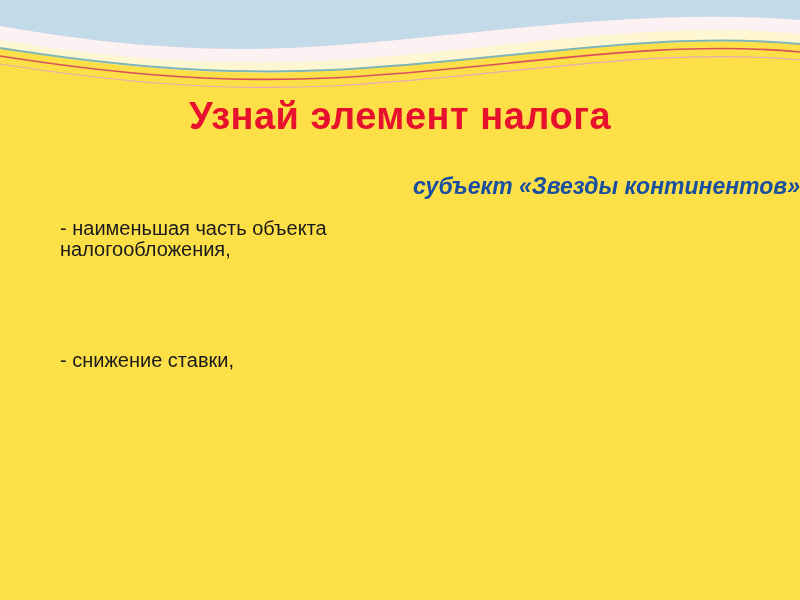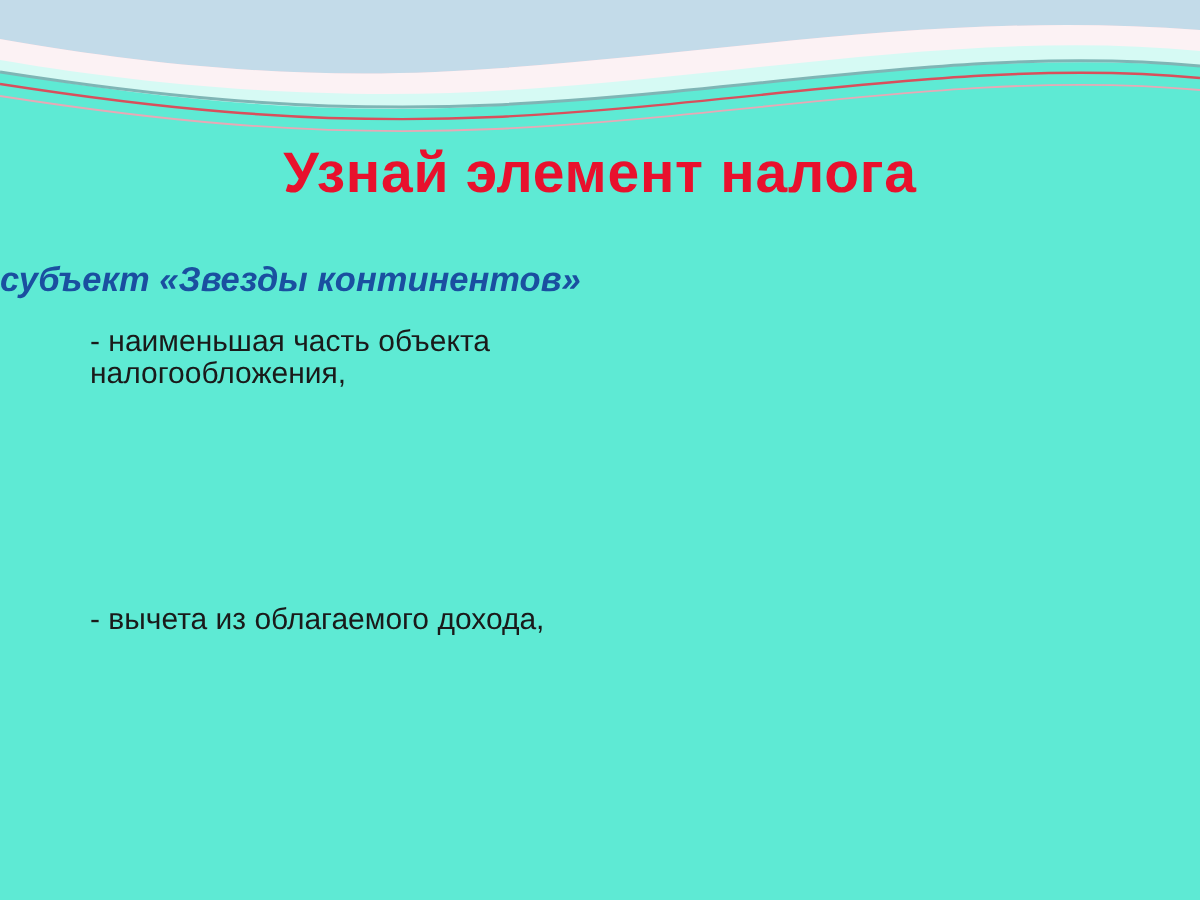--- a/index.html
+++ b/index.html
@@ -10,21 +10,21 @@
     width: 800px;
     height: 600px;
     background: #ffffff;
     font-family: "Liberation Sans", sans-serif;
     overflow: hidden;
   }
   #slide {
     position: relative;
     width: 800px;
     height: 600px;
-    background: #5eead4;
+    background: #fde047;
     overflow: hidden;
   }
   #decor {
     position: absolute;
     top: 0;
     left: 0;
     width: 800px;
     height: 120px;
     pointer-events: none;
   }
@@ -37,21 +37,21 @@
     color: #e8112d;
     font-size: 38px;
     font-weight: bold;
     letter-spacing: 0.5px;
   }
   #subtitle {
     position: absolute;
     top: 173px;
     left: 0;
     width: 800px;
-    text-align: left;
+    text-align: right;
     color: #1a4fa0;
     font-size: 23px;
     font-style: italic;
     font-weight: bold;
   }
   .line {
     position: absolute;
     color: #1a1a1a;
     font-size: 20px;
     line-height: 21px;
@@ -75,15 +75,15 @@
     <path d="M0,48 C90,62 200,76 330,70 C500,62 650,30 800,44" fill="none" stroke="#7fb5b5" stroke-width="2"></path>
     <path d="M0,56 C90,70 200,84 330,78 C500,70 650,38 800,52" fill="none" stroke="#d94f5c" stroke-width="1.6"></path>
     <path d="M0,64 C90,78 200,92 330,86 C500,78 650,46 800,60" fill="none" stroke="#e8a9b6" stroke-width="1.2"></path>
   </svg>
 
   <div id="title">Узнай элемент налога</div>
 
   <div id="subtitle">субъект «Звезды континентов»</div>
 
   <div class="line l0">- наименьшая часть объекта налогообложения,</div>
-  <div class="line l3">- вычета из облагаемого дохода,</div>
+  <div class="line l2">- снижение ставки,</div>
 
 </div>
 
 </body></html>

